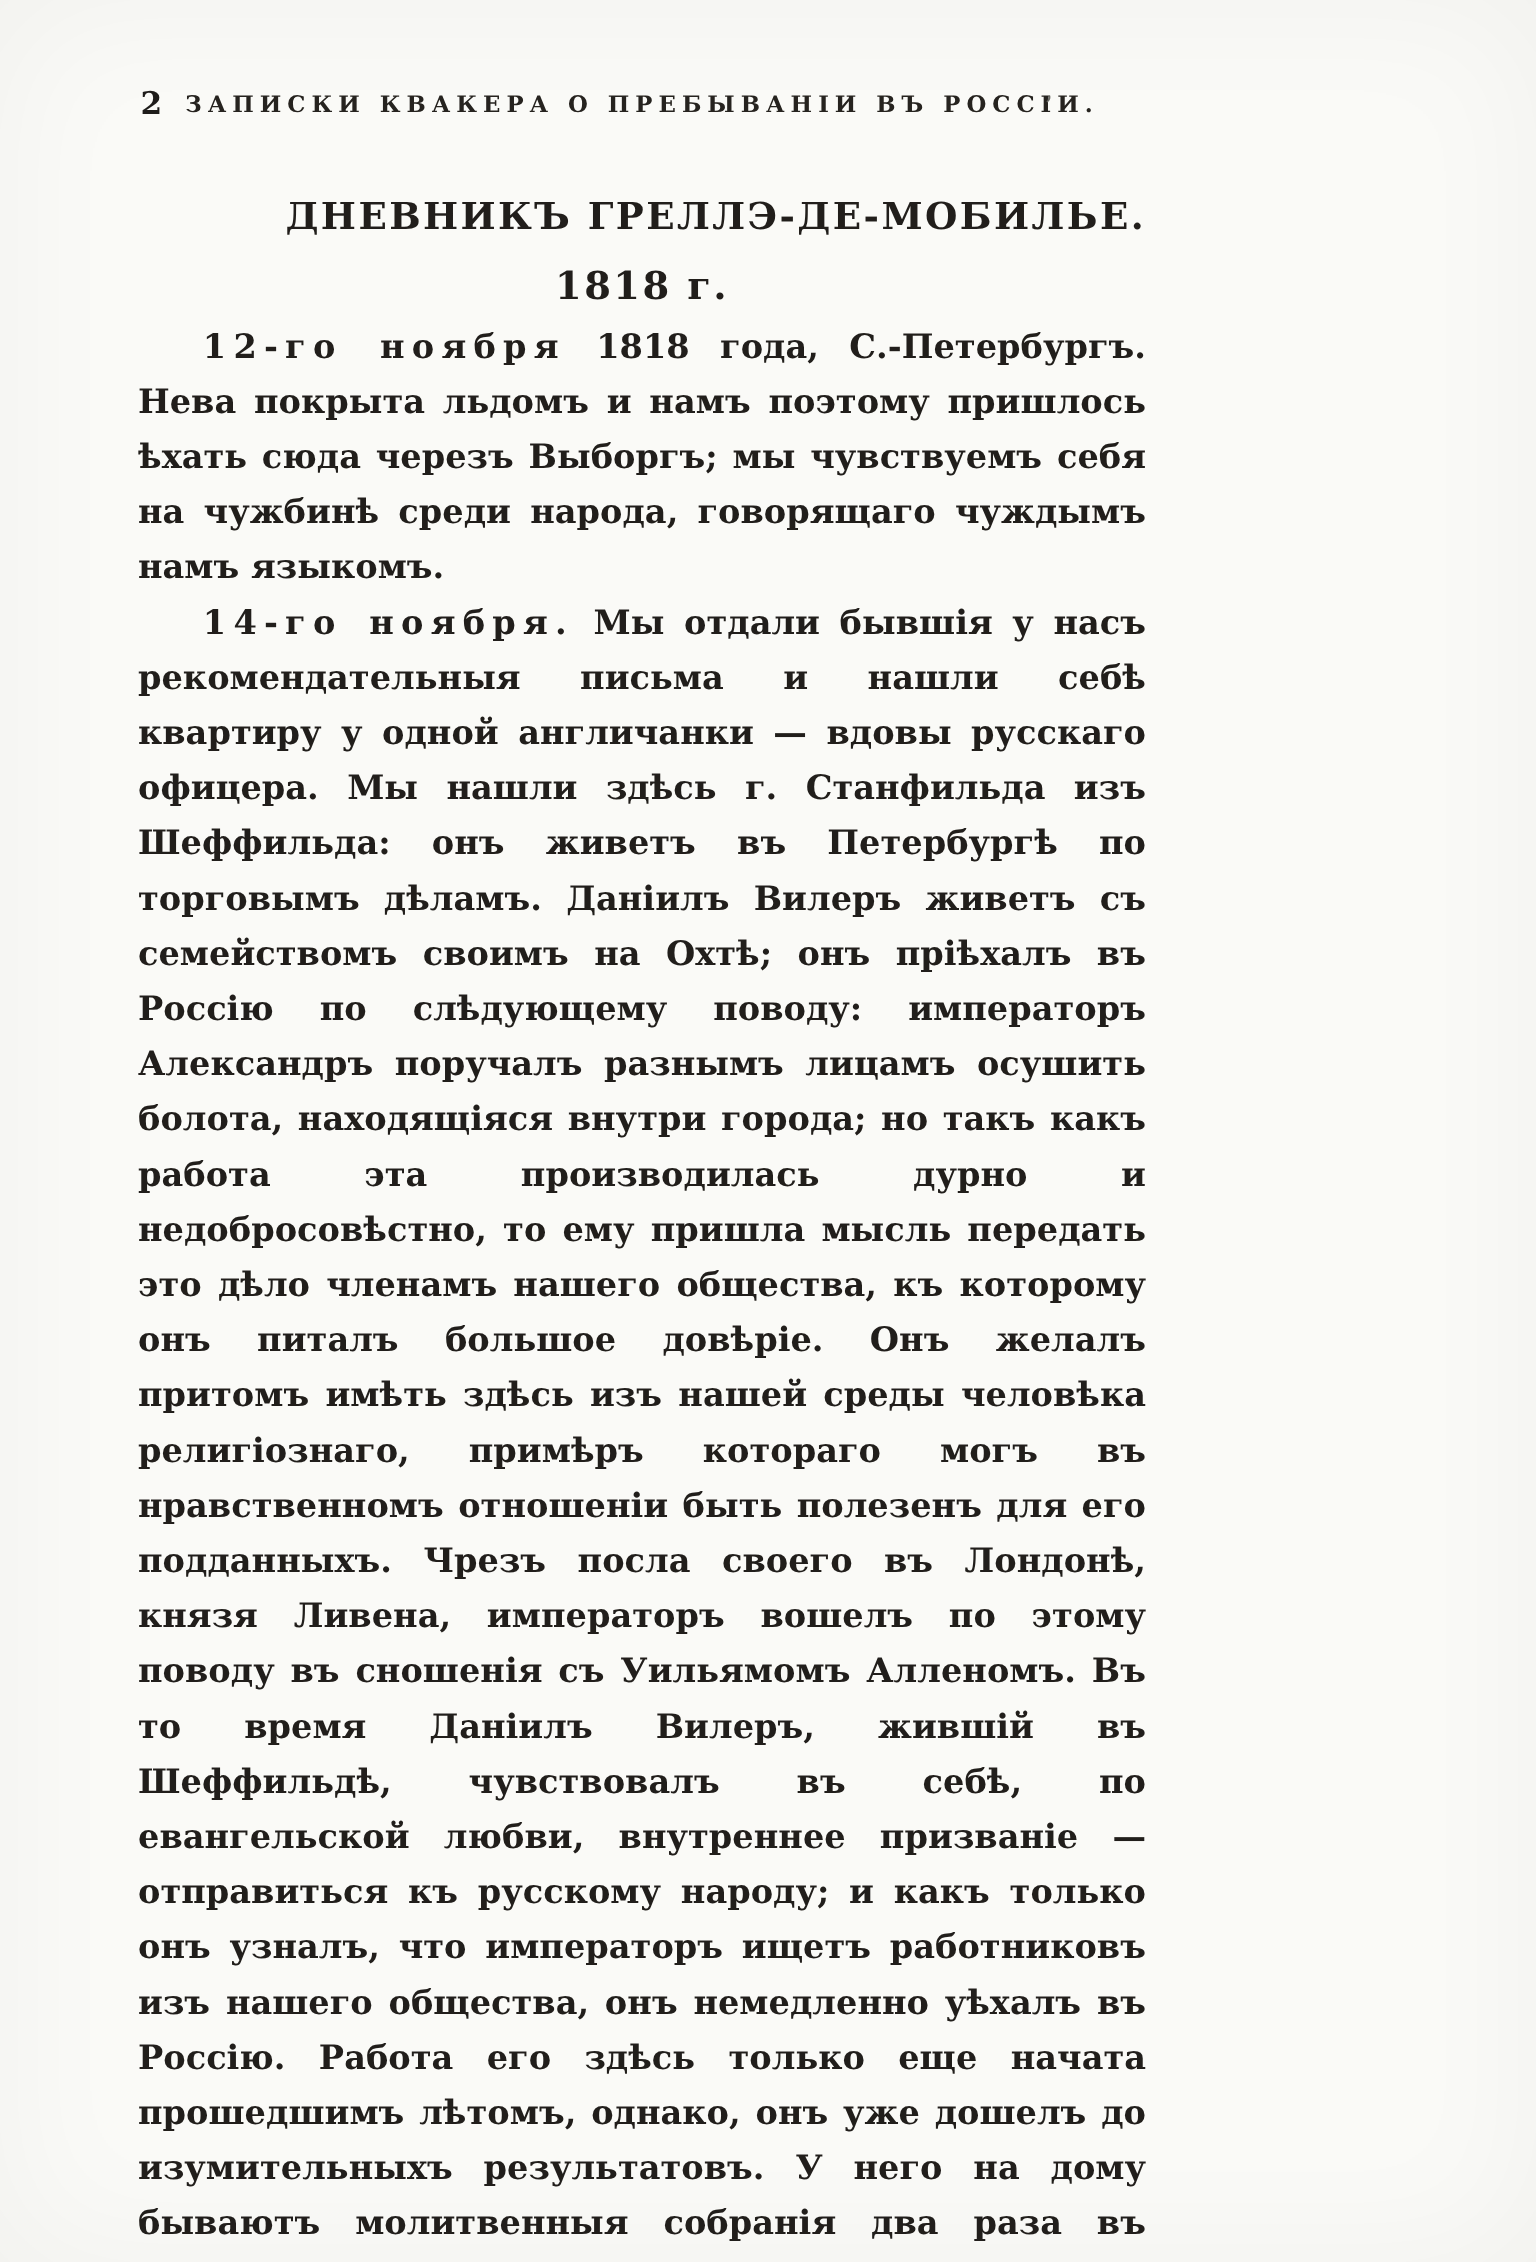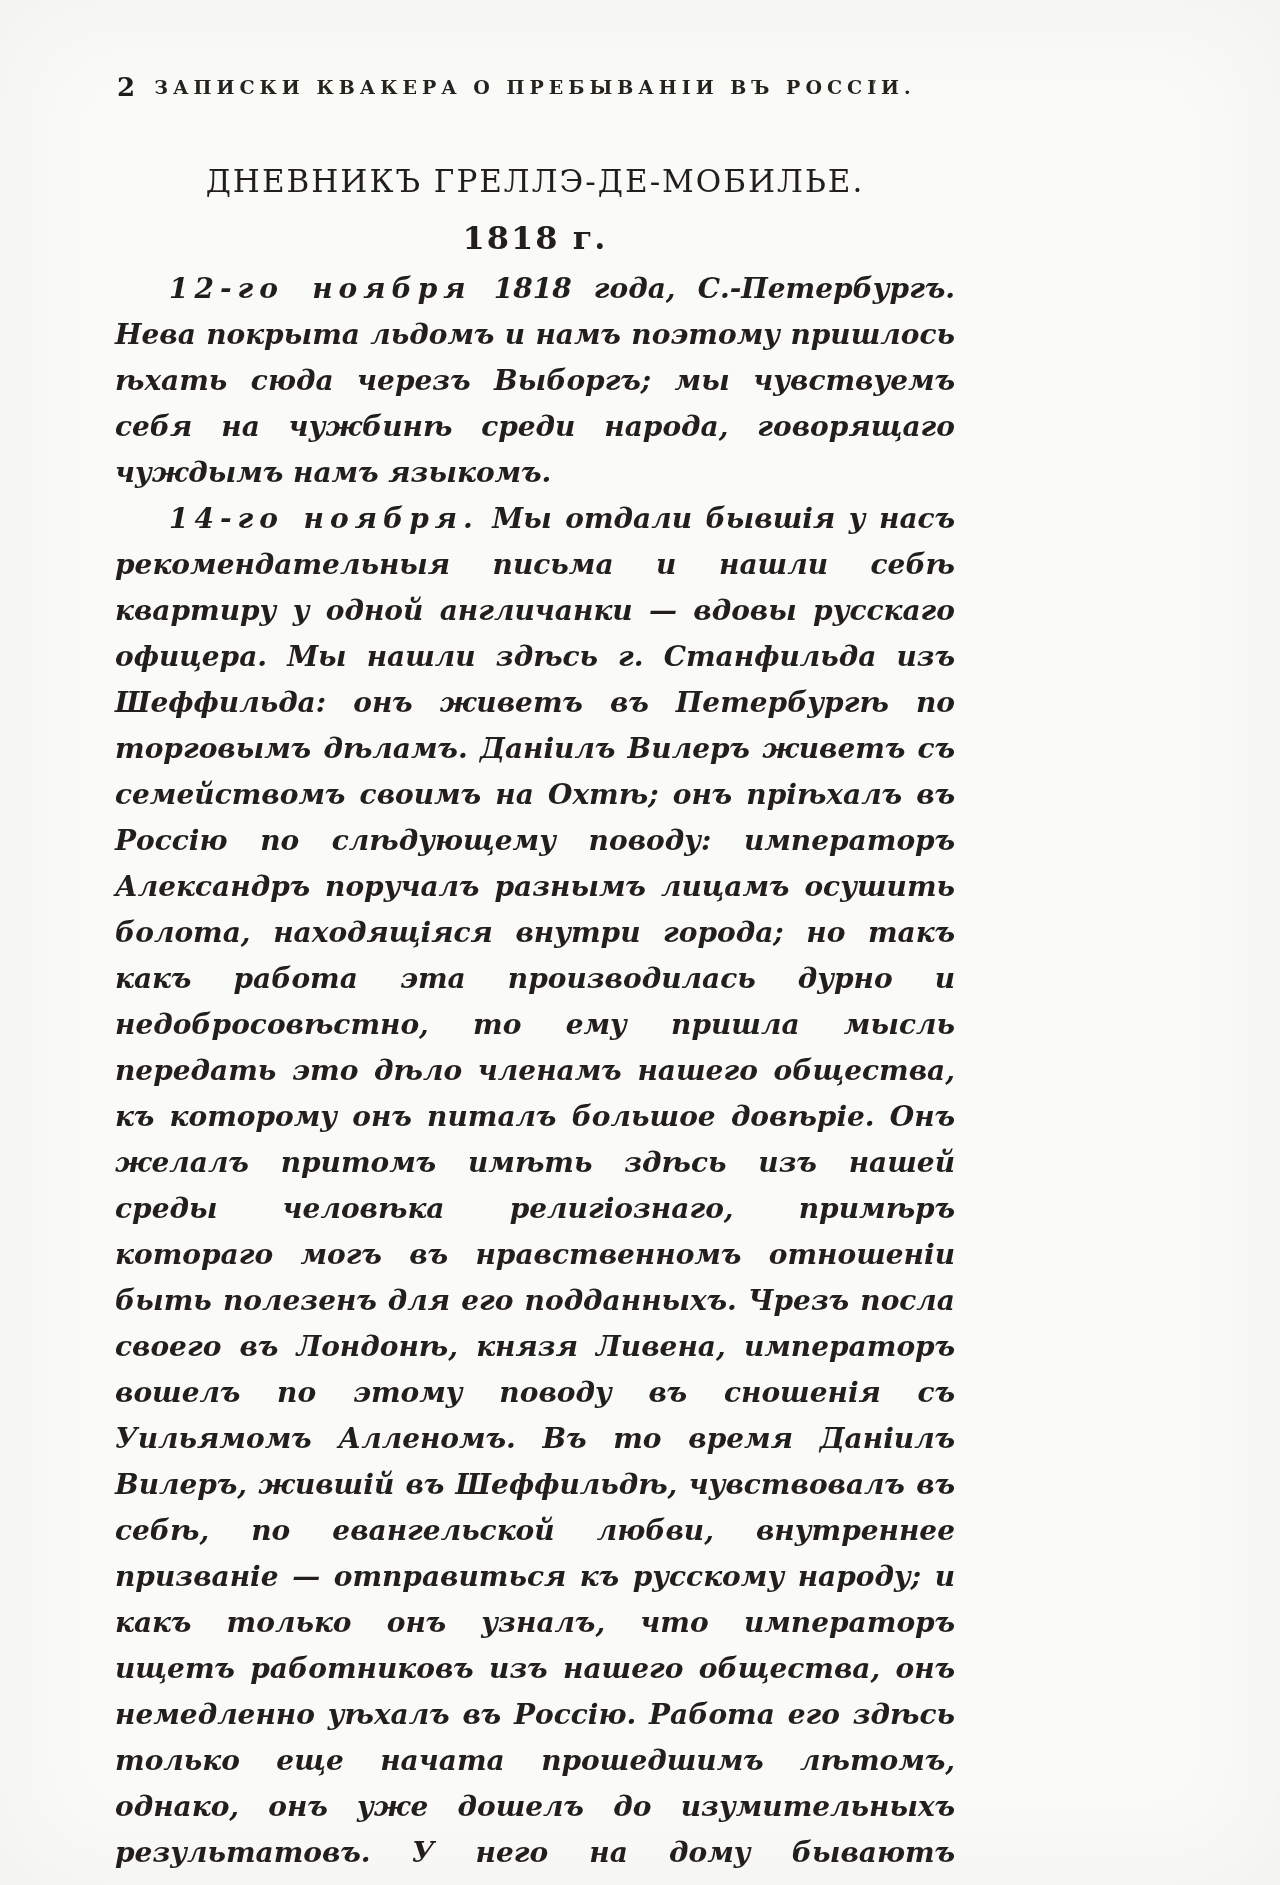--- a/index.html
+++ b/index.html
@@ -49,23 +49,23 @@
     font-size: 20px;
     color: #6b6b66;
   }
   
   .title {
     position: absolute;
     top: 163px;
     left: 115px;
     width: 840px;
     margin: 0;
-    text-align: center;
+    text-align: right;
     font-size: 31px;
-    font-weight: normal;
+    font-weight: bold;
     letter-spacing: 2px;
     color: #211e1b;
   }
   .subtitle {
     position: absolute;
     top: 219px;
     left: 115px;
     width: 840px;
     margin: 0;
     text-align: center;
@@ -82,21 +82,20 @@
     width: 840px;
     font-size: 28px;
     line-height: 46px;
     font-weight: bold;
     text-align: justify;
     color: #211e1b;
   }
   .body-text p {
     margin: 0;
     text-indent: 54px;
-    font-style: italic;
   }
   .entry-date {
     letter-spacing: 6px;
   }
 </style>
 </head>
 <body>
 
 <div class="scan-page">
 

